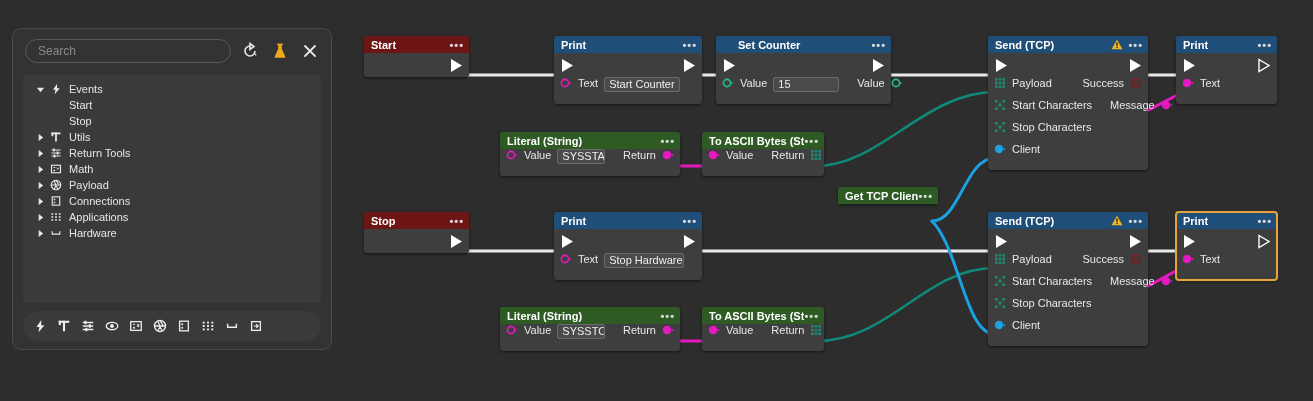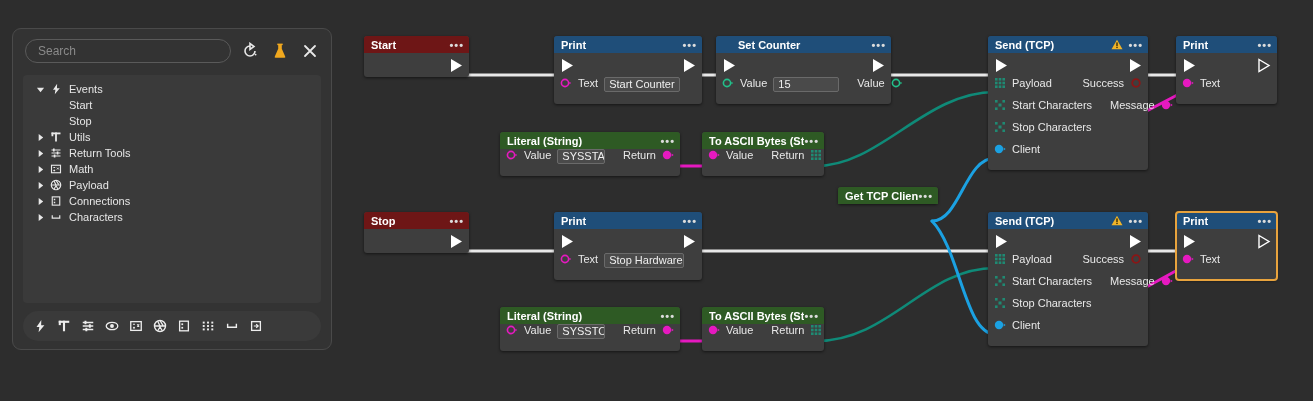--- a/index.html
+++ b/index.html
@@ -775,24 +775,47 @@
           <span class="tlabel">Connections</span>
         </div>
         <div class="tree-row">
           <span class="tw">
             <svg width="9" height="9" viewBox="0 0 10 10">
               <path d="M3 1 L8 5 L3 9 Z" fill="#e8e8e8"></path>
             </svg>
           </span>
           <span class="ti">
             <svg width="12" height="12" viewBox="0 0 16 16">
+              <g fill="#e8e8e8">
+                <rect x="2" y="3" width="2.2" height="2.2"></rect>
+                <rect x="6.9" y="3" width="2.2" height="2.2"></rect>
+                <rect x="11.8" y="3" width="2.2" height="2.2"></rect>
+                <rect x="2" y="6.9" width="2.2" height="2.2"></rect>
+                <rect x="6.9" y="6.9" width="2.2" height="2.2"></rect>
+                <rect x="11.8" y="6.9" width="2.2" height="2.2"></rect>
+                <rect x="2" y="10.8" width="2.2" height="2.2"></rect>
+                <rect x="6.9" y="10.8" width="2.2" height="2.2"></rect>
+                <rect x="11.8" y="10.8" width="2.2" height="2.2"></rect>
+              </g>
+            </svg>
+          </span>
+          <span class="tlabel">Applications</span>
+        </div>
+        <div class="tree-row">
+          <span class="tw">
+            <svg width="9" height="9" viewBox="0 0 10 10">
+              <path d="M3 1 L8 5 L3 9 Z" fill="#e8e8e8"></path>
+            </svg>
+          </span>
+          <span class="ti">
+            <svg width="12" height="12" viewBox="0 0 16 16">
               <path d="M3 5.5 v4 h10 v-4" fill="none" stroke="#e8e8e8" stroke-width="1.6"></path>
             </svg>
           </span>
-          <span class="tlabel">Characters</span>
+          <span class="tlabel">Hardware</span>
         </div>
       </div>
 
     <div class="palette-bottom" id="palette-toolbar">
         <div class="pb-icon">
           <svg width="14" height="14" viewBox="0 0 16 16">
             <path d="M9.5 1 L4 9 h3.2 l-0.8 6 L13 7 H9.3 Z" fill="#ededed"></path>
           </svg>
         </div>
         <div class="pb-icon">

